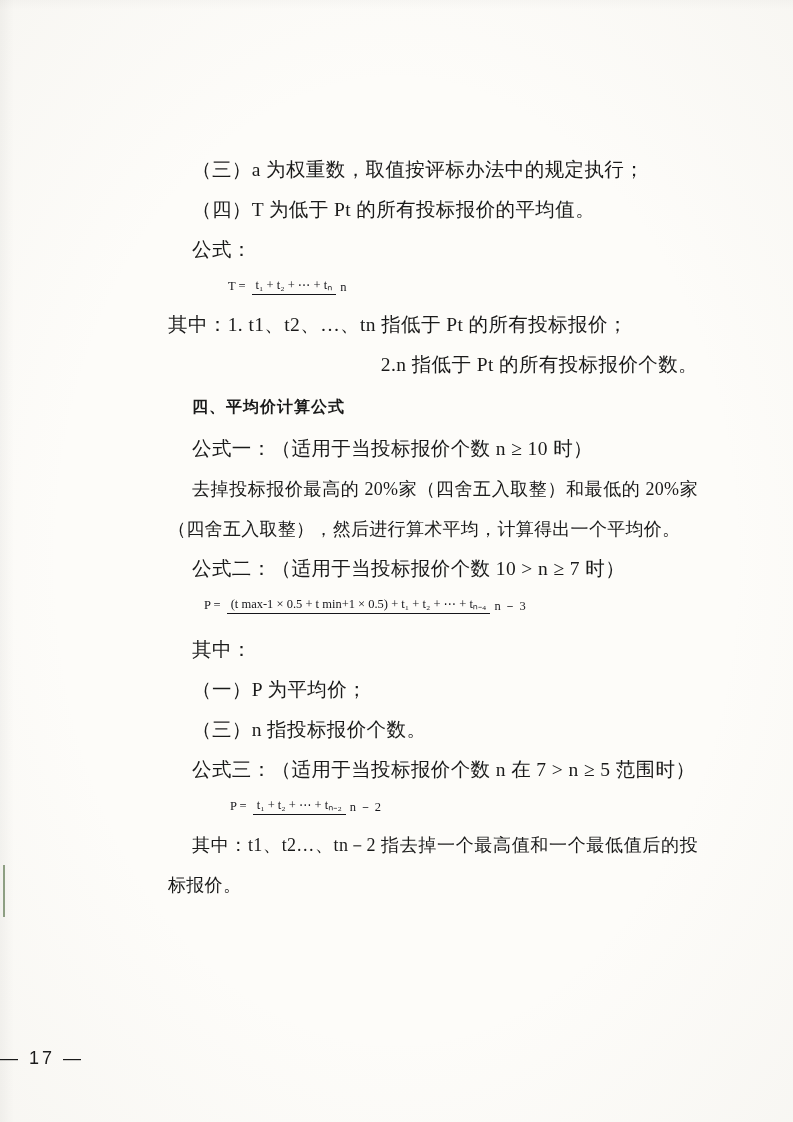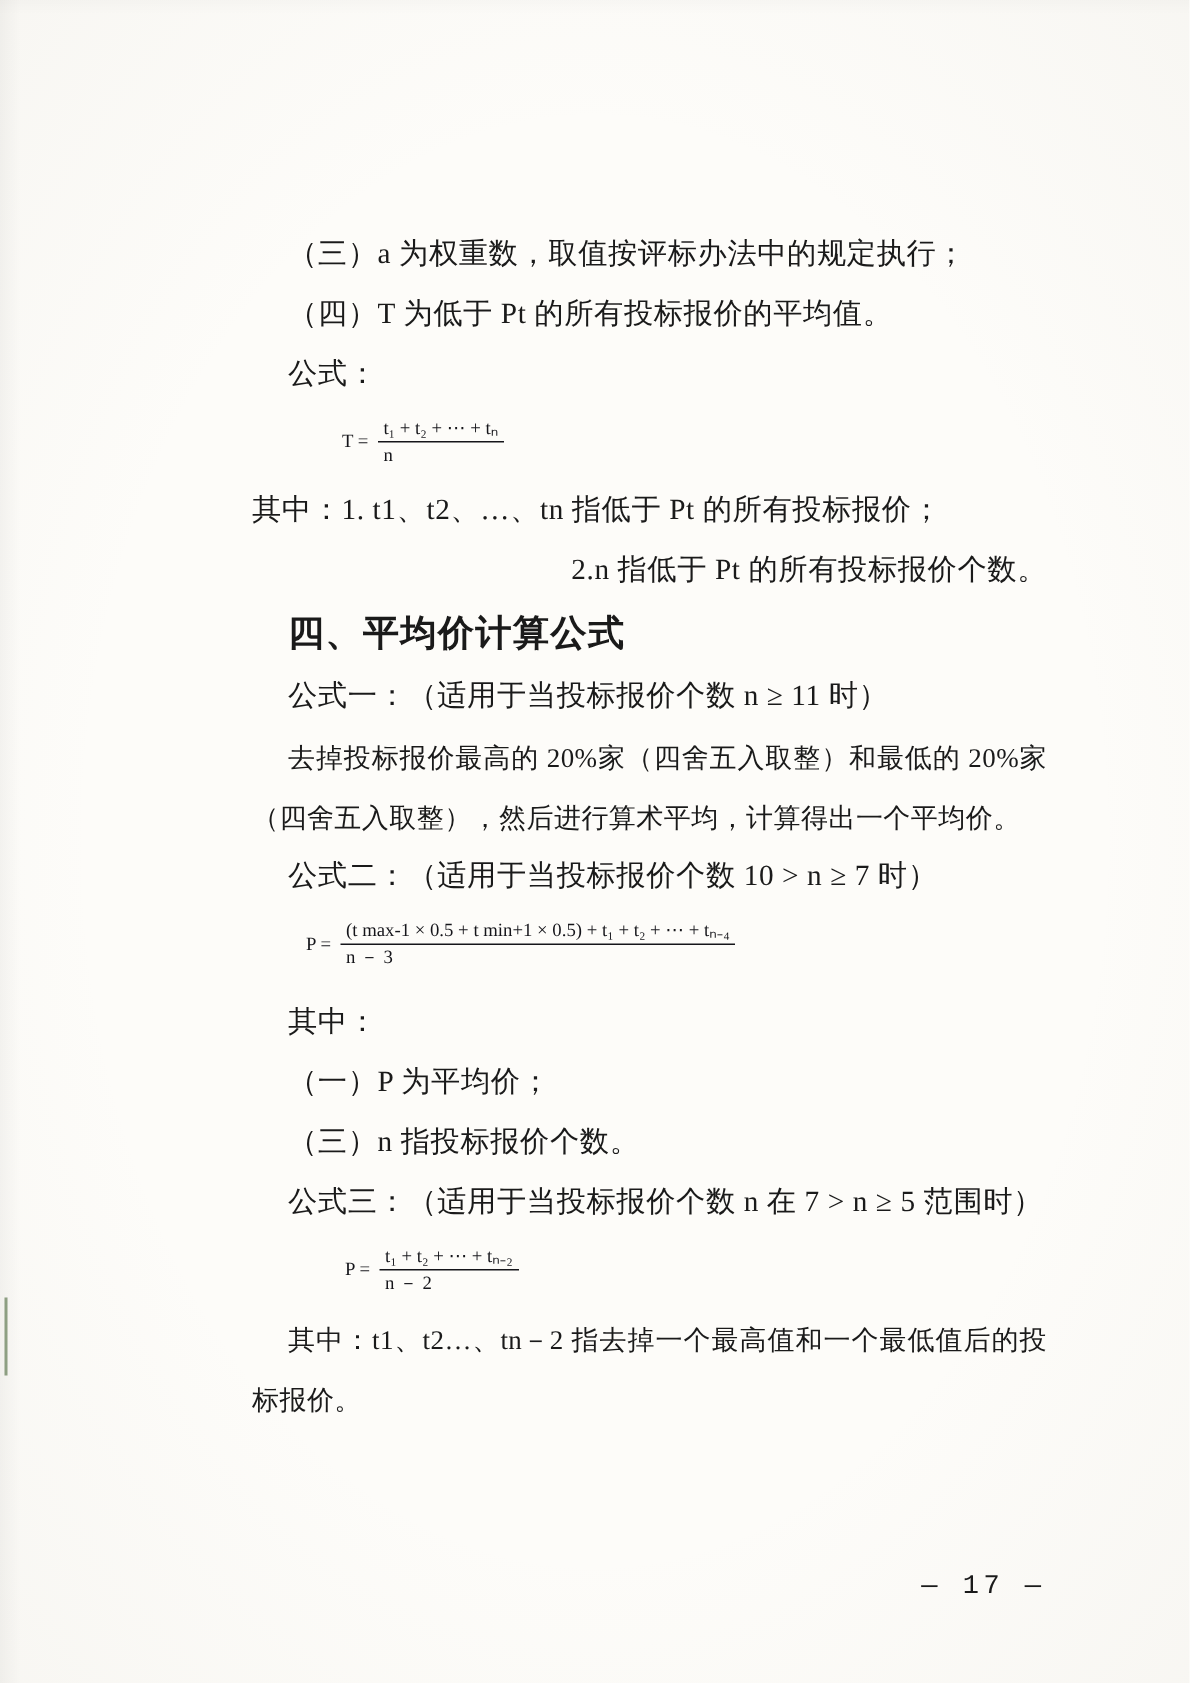--- a/index.html
+++ b/index.html
@@ -54,21 +54,21 @@
     white-space: pre-wrap;
   }
   .ind-para {
     text-indent: 24px;
   }
   .ind-deep {
     padding-left: 48px;
     text-align: right;
   }
   .heading {
-    font-size: 24px;
+    font-size: 16px;
     line-height: 44px;
     font-weight: bold;
     font-family: "Liberation Serif", serif;
     letter-spacing: 1px;
     padding-left: 24px;
   }
   .para {
     font-size: 18px;
     line-height: 40px;
     text-align: justify;
@@ -89,22 +89,22 @@
     padding-left: 60px;
   }
   .formula.center-mid {
     padding-left: 36px;
   }
   .formula.center-narrow {
     padding-left: 62px;
   }
   .frac {
     display: inline-flex;
-    flex-direction: column;
-    align-items: flex-start;
+    flex-direction: row;
+    align-items: center;
     vertical-align: middle;
     margin: 0 2px;
   }
   .frac .num {
     border-bottom: 1px solid #15151a;
     padding: 0 4px 1px 4px;
     white-space: nowrap;
   }
   .frac .den {
     padding: 1px 4px 0 4px;
@@ -113,24 +113,23 @@
   .eq {
     display: inline-flex;
     align-items: center;
     gap: 4px;
   }
   .pagenum {
     position: absolute;
     left: 0;
     right: 96px;
     top: 1048px;
-    text-align: right;
     font-size: 18px;
     letter-spacing: 3px;
-    font-family: Liberation Mono, monospace;
+    font-family: Liberation Sans, sans-serif;
   }
   .sp8 { height: 6px; }
 </style>
 </head>
 <body>
 
 <div class="page">
 
   <div class="left-mark"></div>
 
@@ -151,21 +150,21 @@
         </span>
       </span>
     </div>
 
     <div class="line">其中：1. t1、t2、…、tn 指低于 Pt 的所有投标报价；</div>
 
     <div class="line ind-deep">2.n 指低于 Pt 的所有投标报价个数。</div>
 
     <div class="heading">四、平均价计算公式</div>
 
-    <div class="line ind-para">公式一：（适用于当投标报价个数 n ≥ 11 时）</div>
+    <div class="line ind-para">公式一：（适用于当投标报价个数 n ≥ 10 时）</div>
 
     <div class="para first">去掉投标报价最高的 20%家（四舍五入取整）和最低的 20%家（四舍五入取整），然后进行算术平均，计算得出一个平均价。</div>
 
     <div class="line ind-para">公式二：（适用于当投标报价个数 10 &gt; n ≥ 7 时）</div>
 
     <div class="formula center-mid">
       <span class="eq">
         <span>P =</span>
         <span class="frac">
           <span class="num">(t max-1 × 0.5 + t min+1 × 0.5) + t₁ + t₂ + ⋯ + tₙ₋₄</span>

